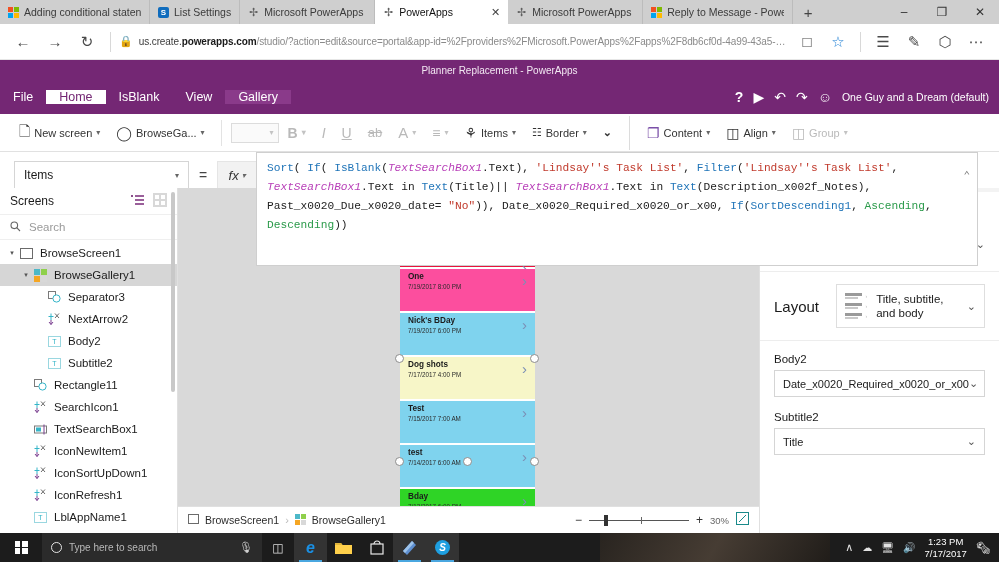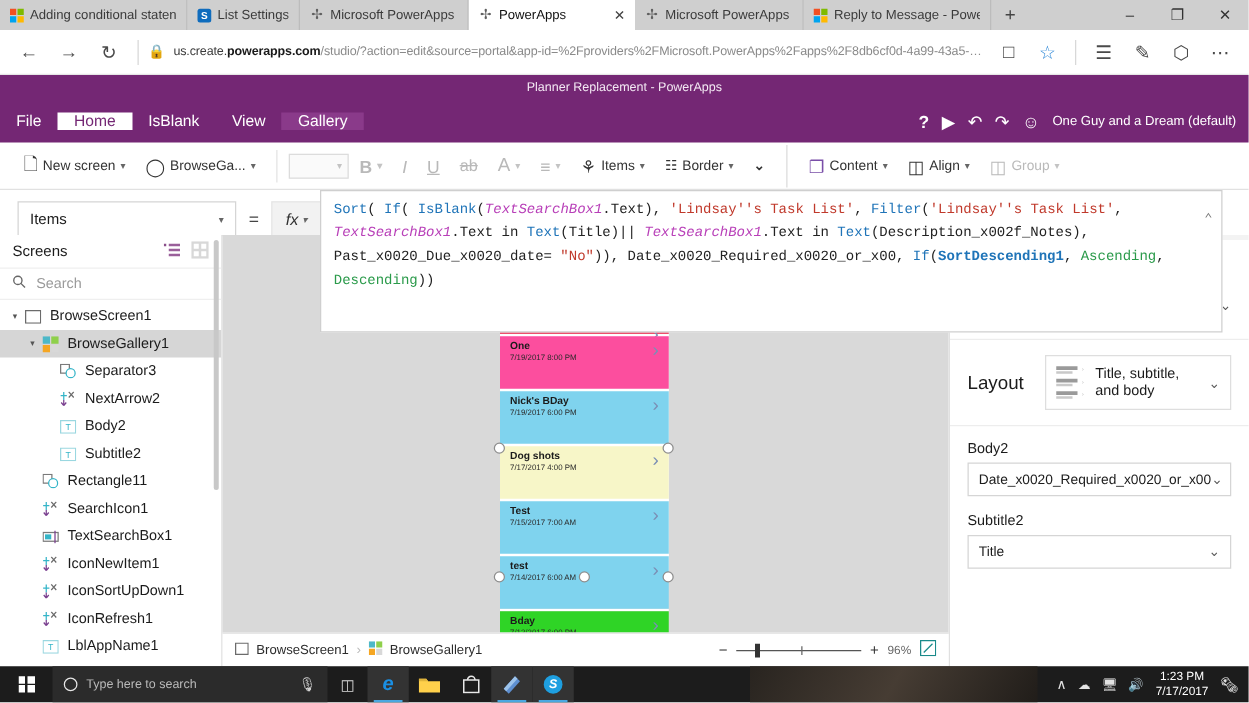--- a/index.html
+++ b/index.html
@@ -118,21 +118,21 @@
     background: #ffffff; border: 1px solid #cfcfcf;
     font-family: "Liberation Mono", monospace; font-size: 11.2px; line-height: 19px;
     padding: 6px 10px; color: #222; z-index: 40; overflow: hidden;
   }
   .fxeditor .chev { position: absolute; right: 7px; top: 14px; font-size: 11px; color: #777; }
   .tok-fn { color: #1f74b8; }
   .tok-str { color: #c0392b; }
   .tok-field { color: #b83fb8; font-style: italic; }
   .tok-enum { color: #2a9a4a; }
   .tok-plain { color: #222; }
-  .tok-id { color: #1f74b8; font-weight: bold; }
+  .tok-id { color: #1f74b8; }
 
   
   .main { position: absolute; left: 0; top: 188px; right: 0; bottom: 29px; display: flex; }
 
   
   .leftpanel { width: 178px; background: #ffffff; border-right: 1px solid #e0e0e0;
                display: flex; flex-direction: column; position: relative; }
   .lp-head { height: 26px; display: flex; align-items: center; padding: 0 10px;
              font-size: 12px; color: #1b1b1b; }
   .lp-head .icons { margin-left: auto; display: flex; gap: 8px; align-items: center; }
@@ -747,21 +747,21 @@
         </svg></span>
     <span>BrowseGallery1</span>
   </div>
   <div class="zoomwrap">
     <span class="zpm">−</span>
     <span class="ztrack">
       <span class="zthumb"></span>
       <span class="ztick"></span>
     </span>
     <span class="zpm">+</span>
-    <span class="zpct">96%</span>
+    <span class="zpct">30%</span>
     <span class="zfit">
       <svg width="13" height="13" viewBox="0 0 13 13">
           <rect x="0.5" y="0.5" width="12" height="12" fill="none" stroke="#1a8a8a"></rect>
           <line x1="3" y1="10" x2="10" y2="3" stroke="#1a8a8a"></line>
         </svg>
     </span>
   </div>
 </div>
 
 <div class="taskbar">

